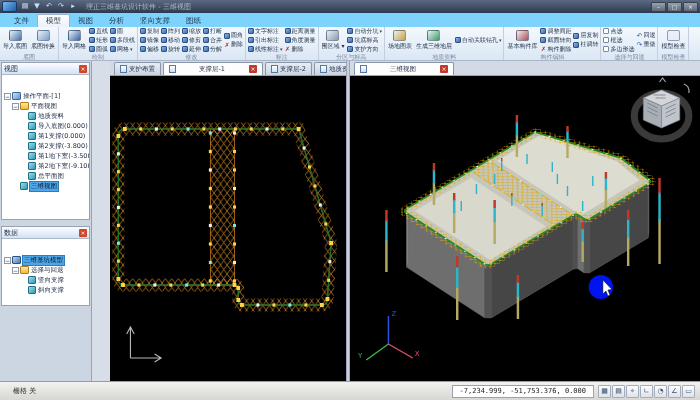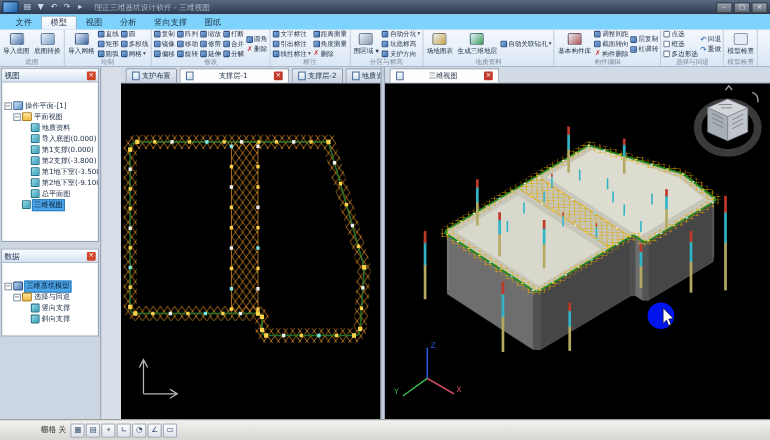--- a/index.html
+++ b/index.html
@@ -66,21 +66,21 @@
   .tabstrip { height:15px; background:#d2dae6; border-bottom:1px solid #97a3b3; display:flex; align-items:flex-end; padding-left:4px; flex:none; }
   .dtab { display:flex; align-items:center; gap:2px; font-size:6.5px; color:#203048; padding:1px 5px; border:1px solid #8a96a8; border-bottom:none; background:linear-gradient(#e7edf5,#c9d4e2); border-radius:2px 2px 0 0; margin-right:2px; white-space:nowrap; height:13px; }
   .dtab.active { background:#fdfdfd;gap:23px; }
   .doc-ico { width:7px; height:8px; background:linear-gradient(#fff,#cfe0f2); border:1px solid #5577a0; flex:none; }
   .tab-close { width:8px; height:8px; background:#c0392b; color:#fff; font-size:6px; line-height:8px; text-align:center; border-radius:1px; margin-left:1px; }
   .canvas { flex:1; background:#000; min-height:0; }
   .canvas svg { display:block; width:100%; height:100%; }
 
   
   .statusbar { height:19px; background:linear-gradient(#f2f2f0,#d6d6d2); border-top:1px solid #9a9a96; display:flex; align-items:center; padding:0 5px; flex:none; }
-  .sb-left { font-size:7px; color:#333; margin-left:32px; }
+  .sb-left { font-size:7px; color:#333; margin-left:8px; }
   .coords { margin-left:auto; background:#fff; border:1px solid #99a2ad; height:13px; line-height:11px; font-size:7px; color:#222; padding:0 7px; font-family:"DejaVu Sans Mono","Liberation Mono",monospace; }
   .sb-btns { display:flex; margin-left:4px; gap:1px; }
   .sb-btn { width:13px; height:13px; border:1px solid #a3adbb; background:linear-gradient(#fdfdfd,#dde2ea); font-size:7px; line-height:11px; text-align:center; color:#3a5272; border-radius:1px; }
 </style>
 </head>
 <body>
 
 <div class="window">
 
   <div class="titlebar">
@@ -768,20 +768,21 @@
                 <polygon points="250,204 250,218 253,215 255,220 257,219 255,214 259,213.5" fill="#fff" stroke="#000" stroke-width="0.5"></polygon>
               </g>
             </svg>
         </div>
       </div>
     </div>
   </div>
 
   <div class="statusbar">
     <span class="sb-left">栅格 关</span>
+    <span class="coords">-7,234.999,  -51,753.376,  0.000</span>
     <span class="sb-btns" id="sbBtns">
         <span class="sb-btn">▦</span>
         <span class="sb-btn">▤</span>
         <span class="sb-btn">⌖</span>
         <span class="sb-btn">∟</span>
         <span class="sb-btn">◔</span>
         <span class="sb-btn">∠</span>
         <span class="sb-btn">▭</span>
       </span>
   </div>

